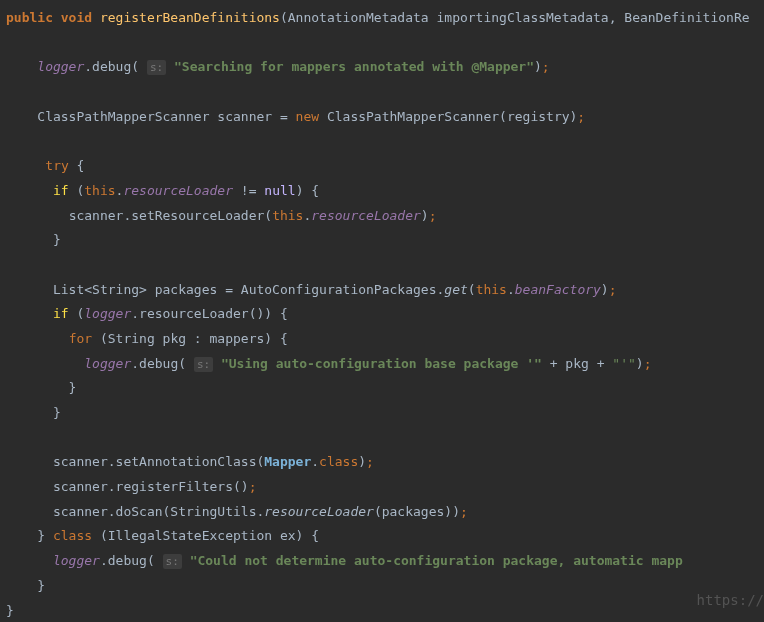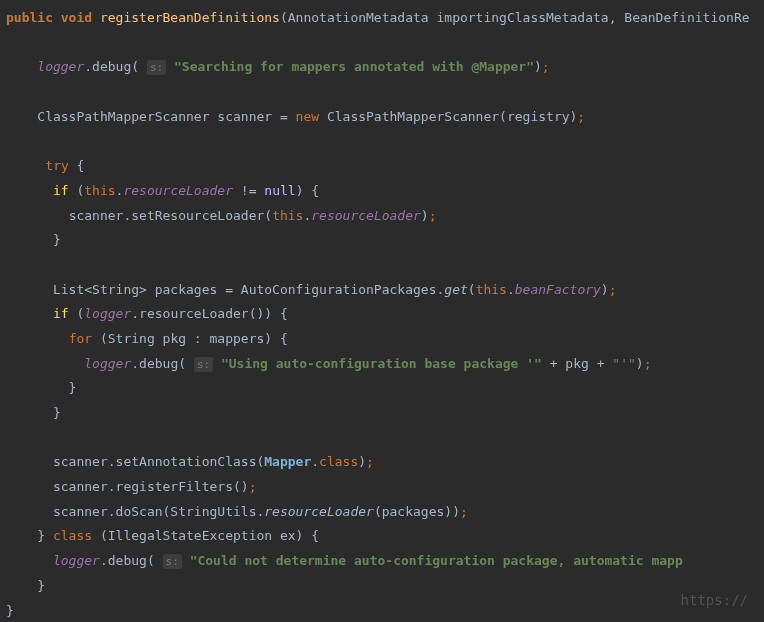--- a/index.html
+++ b/index.html
@@ -32,21 +32,21 @@
     .field { color: #9876aa; font-style: italic; }
     .string { color: #6a8759; font-weight: bold; }
     .string-normal { color: #6a8759; }
     .param-hint { background: #3d3d3d; color: #787878; padding: 1px 3px; border-radius: 2px; font-size: 11px; }
     .mapper-ref { color: #7cb3d9; font-weight: bold; }
     .italic { font-style: italic; }
     .punct { color: #cc7832; }
     .watermark {
       position: absolute;
       bottom: 8px;
-      right: 16px;
+      right: 0;
       color: #535353;
       font-size: 14px;
     }
   </style>
 </head>
 <body>
 
 <pre><span><span class="kw-public">public void</span> <span class="method-name">registerBeanDefinitions</span>(<span>AnnotationMetadata importingClassMetadata, BeanDefinitionRe</span></span>
 
     <span class="field italic">logger</span><span>.debug(</span> <span class="param-hint">s:</span> <span class="string">"Searching for mappers annotated with @Mapper"</span>)<span class="punct">;</span>

